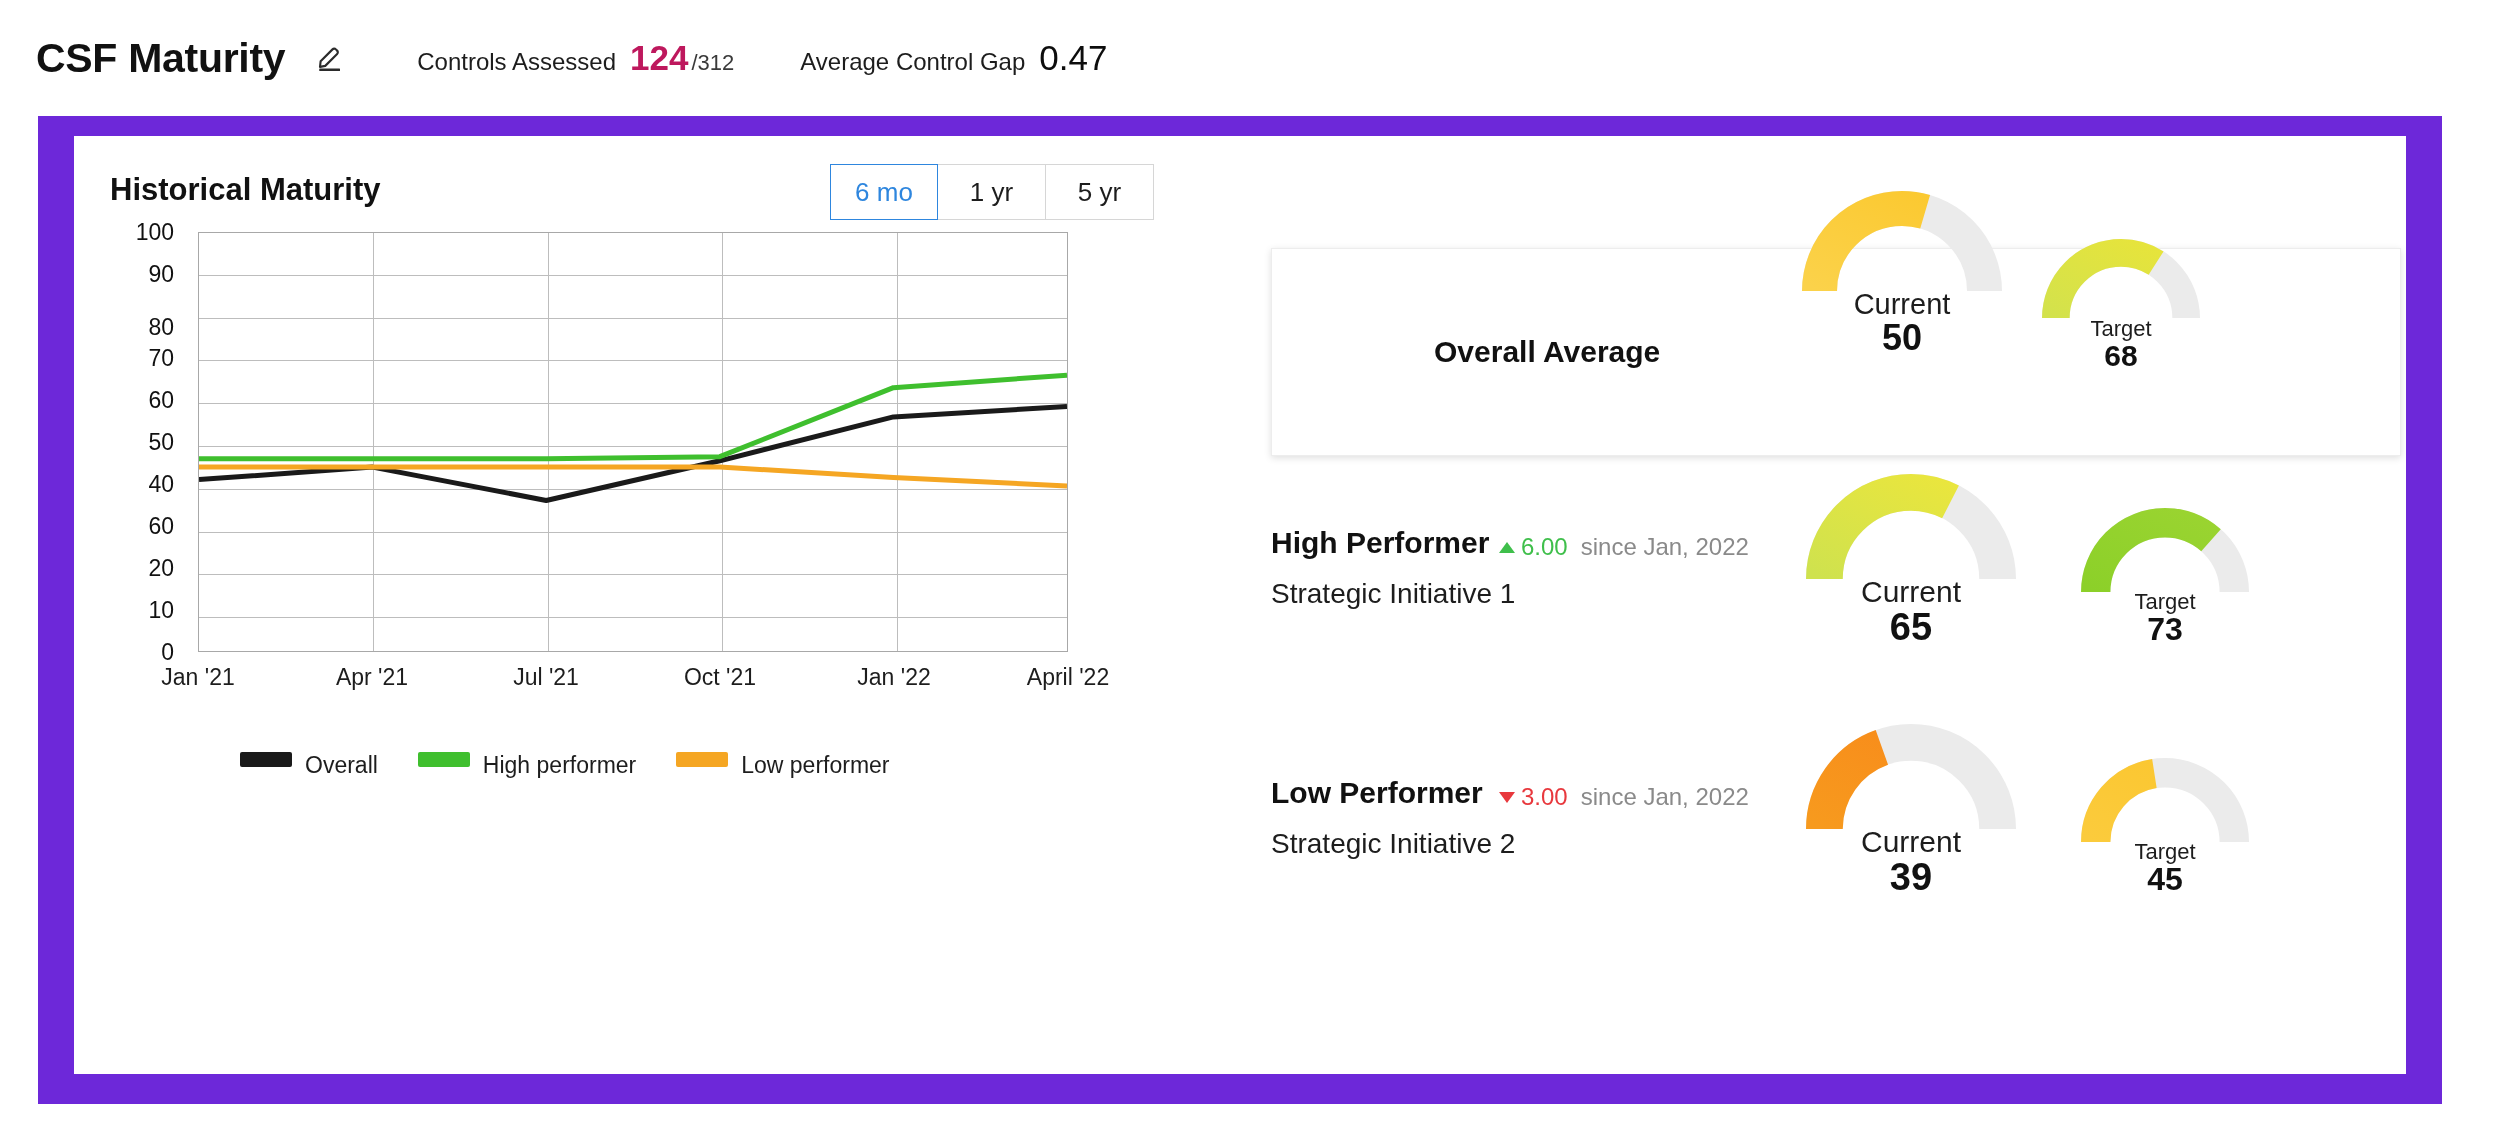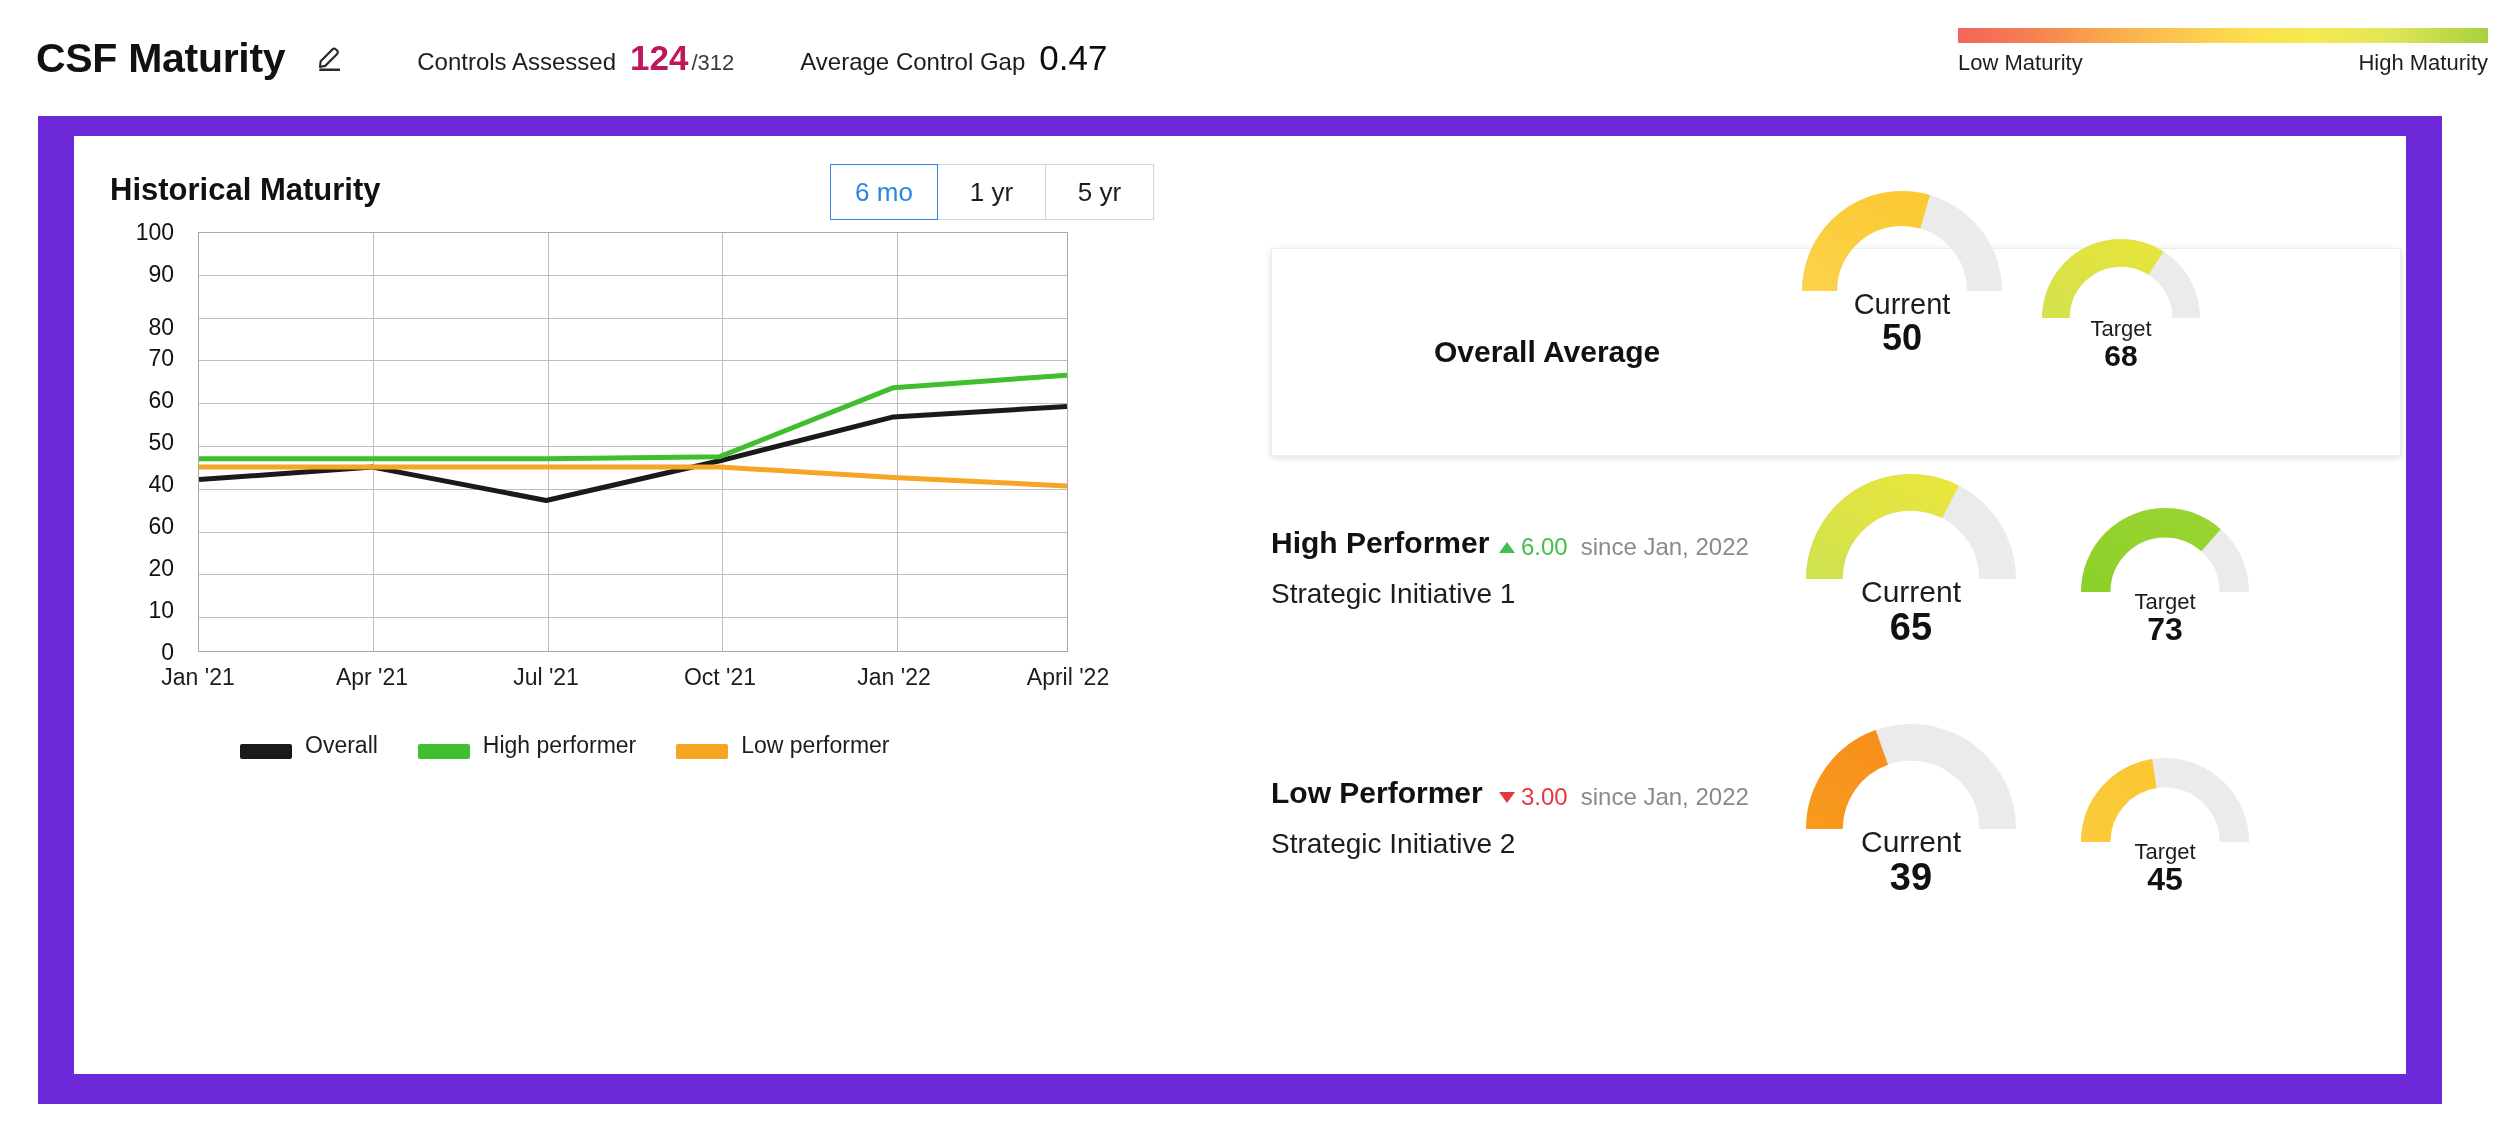--- a/index.html
+++ b/index.html
@@ -136,21 +136,21 @@
     font-size: 23px; color: #1d1d1d;
     width: 0; white-space: nowrap;
     display: flex; justify-content: center;
   }
   .x-label span { transform: translateX(0); }
 
   .chart-legend {
     position: absolute; left: 130px; top: 500px;
     display: flex; align-items: center;
   }
-  .legend-item { display: flex; align-items: flex-end; margin-right: 40px; }
+  .legend-item { display: flex; align-items: flex-start; margin-right: 40px; margin-top: 20px; }
   .legend-swatch { width: 52px; height: 15px; border-radius: 2px; margin-right: 13px; }
   .legend-text { font-size: 23px; color: #1d1d1d; }
 
   
   .right-section { position: absolute; left: 1197px; top: 0; width: 1135px; height: 938px; }
 
   .avg-card {
     position: absolute; left: 0; top: 112px;
     width: 1130px; height: 208px;
     background: #ffffff;
@@ -223,27 +223,20 @@
       <span class="kpi-label">Controls Assessed</span>
       <span class="kpi-value">124</span>
       <span class="kpi-sub">/312</span>
     </div>
     <div class="kpi">
       <span class="kpi-label">Average Control Gap</span>
       <span class="kpi-value-plain">0.47</span>
     </div>
   </div>
 
-  <div class="scale-legend">
-    <div class="scale-bar"></div>
-    <div class="scale-labels">
-      <span>Low Maturity</span>
-      <span>High Maturity</span>
-    </div>
-  </div>
 </div>
 
 <div class="gray-panel">
   <div class="white-card">
 
     <div class="chart-section">
       <div class="chart-head">
         <div class="chart-title">Historical Maturity</div>
         <div class="seg-group">
           <div class="seg-btn active">6 mo</div>

